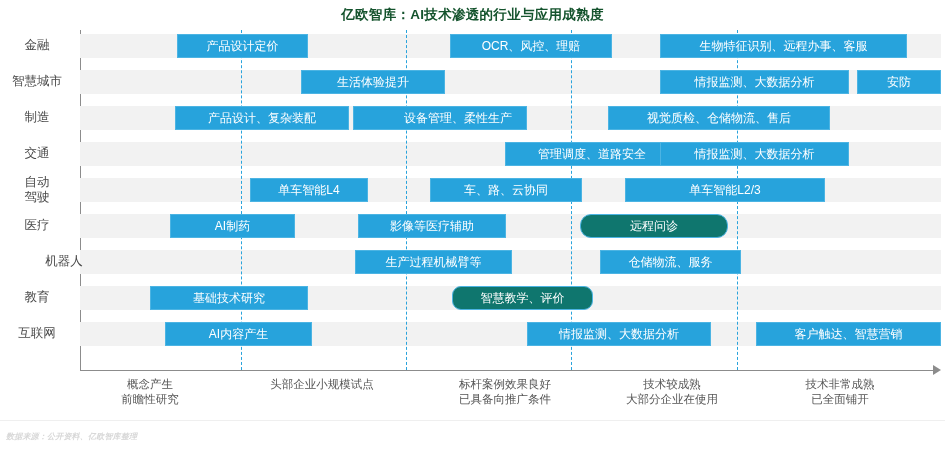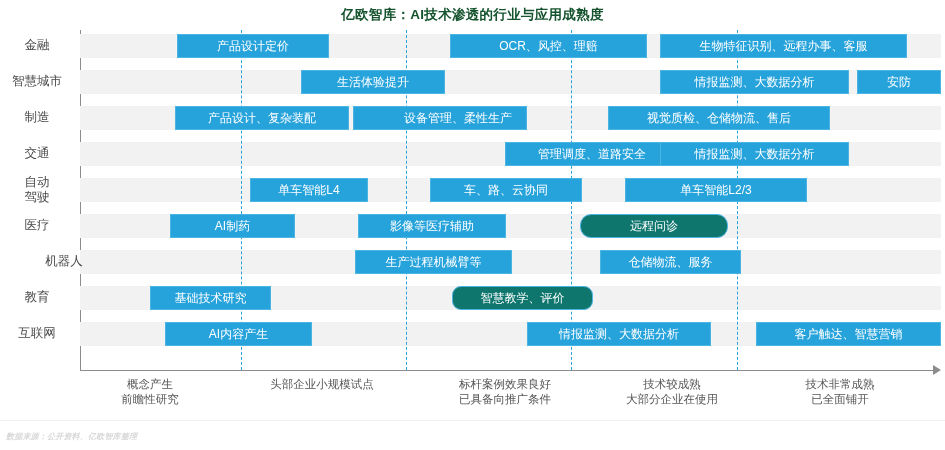--- a/index.html
+++ b/index.html
@@ -112,40 +112,40 @@
       <div class="band" style="top: 112px;"></div>
       <div class="band" style="top: 148px;"></div>
       <div class="band" style="top: 184px;"></div>
       <div class="band" style="top: 220px;"></div>
       <div class="band" style="top: 256px;"></div>
       <div class="band" style="top: 292px;"></div>
       <div class="divider" style="left: 161px;"></div>
       <div class="divider" style="left: 326px;"></div>
       <div class="divider" style="left: 491px;"></div>
       <div class="divider" style="left: 657px;"></div>
-      <div class="item" style="left: 97px; top: 4px; width: 152px; background: rgb(39, 163, 220);">产品设计定价</div>
-      <div class="item" style="left: 370px; top: 4px; width: 197px; background: rgb(39, 163, 220);">OCR、风控、理赔</div>
+      <div class="item" style="left: 97px; top: 4px; width: 131px; background: rgb(39, 163, 220);">产品设计定价</div>
+      <div class="item" style="left: 370px; top: 4px; width: 162px; background: rgb(39, 163, 220);">OCR、风控、理赔</div>
       <div class="item" style="left: 580px; top: 4px; width: 247px; background: rgb(39, 163, 220);">生物特征识别、远程办事、客服</div>
       <div class="item" style="left: 221px; top: 40px; width: 144px; background: rgb(39, 163, 220);">生活体验提升</div>
       <div class="item" style="left: 580px; top: 40px; width: 189px; background: rgb(39, 163, 220);">情报监测、大数据分析</div>
       <div class="item" style="left: 777px; top: 40px; width: 84px; background: rgb(39, 163, 220);">安防</div>
       <div class="item" style="left: 95px; top: 76px; width: 174px; background: rgb(39, 163, 220);">产品设计、复杂装配</div>
       <div class="item" style="left: 273px; top: 76px; width: 174px; background: rgb(39, 163, 220); padding-left: 36px;">设备管理、柔性生产</div>
       <div class="item" style="left: 528px; top: 76px; width: 222px; background: rgb(39, 163, 220);">视觉质检、仓储物流、售后</div>
       <div class="item" style="left: 425px; top: 112px; width: 174px; background: rgb(39, 163, 220);">管理调度、道路安全</div>
       <div class="item" style="left: 580px; top: 112px; width: 189px; background: rgb(39, 163, 220);">情报监测、大数据分析</div>
       <div class="item" style="left: 170px; top: 148px; width: 118px; background: rgb(39, 163, 220);">单车智能L4</div>
       <div class="item" style="left: 350px; top: 148px; width: 152px; background: rgb(39, 163, 220);">车、路、云协同</div>
-      <div class="item" style="left: 545px; top: 148px; width: 182px; background: rgb(39, 163, 220);">单车智能L2/3</div>
+      <div class="item" style="left: 545px; top: 148px; width: 200px; background: rgb(39, 163, 220);">单车智能L2/3</div>
       <div class="item" style="left: 90px; top: 184px; width: 125px; background: rgb(39, 163, 220);">AI制药</div>
       <div class="item" style="left: 278px; top: 184px; width: 148px; background: rgb(39, 163, 220);">影像等医疗辅助</div>
       <div class="item" style="left: 500px; top: 184px; width: 148px; background: #0f766e; border-radius: 11px;">远程问诊</div>
       <div class="item" style="left: 275px; top: 220px; width: 157px; background: rgb(39, 163, 220);">生产过程机械臂等</div>
       <div class="item" style="left: 520px; top: 220px; width: 141px; background: rgb(39, 163, 220);">仓储物流、服务</div>
-      <div class="item" style="left: 70px; top: 256px; width: 121px; background: rgb(39, 163, 220);">基础技术研究</div>
+      <div class="item" style="left: 70px; top: 256px; width: 158px; background: rgb(39, 163, 220);">基础技术研究</div>
       <div class="item" style="left: 372px; top: 256px; width: 141px; background: #0f766e; border-radius: 9px;">智慧教学、评价</div>
       <div class="item" style="left: 85px; top: 292px; width: 147px; background: rgb(39, 163, 220);">AI内容产生</div>
       <div class="item" style="left: 447px; top: 292px; width: 184px; background: rgb(39, 163, 220);">情报监测、大数据分析</div>
       <div class="item" style="left: 676px; top: 292px; width: 185px; background: rgb(39, 163, 220);">客户触达、智慧营销</div>
     </div>
 
   <div id="row-labels">
       <div class="row-label" style="top: 38px;">
         <div>金融</div>
       </div>

